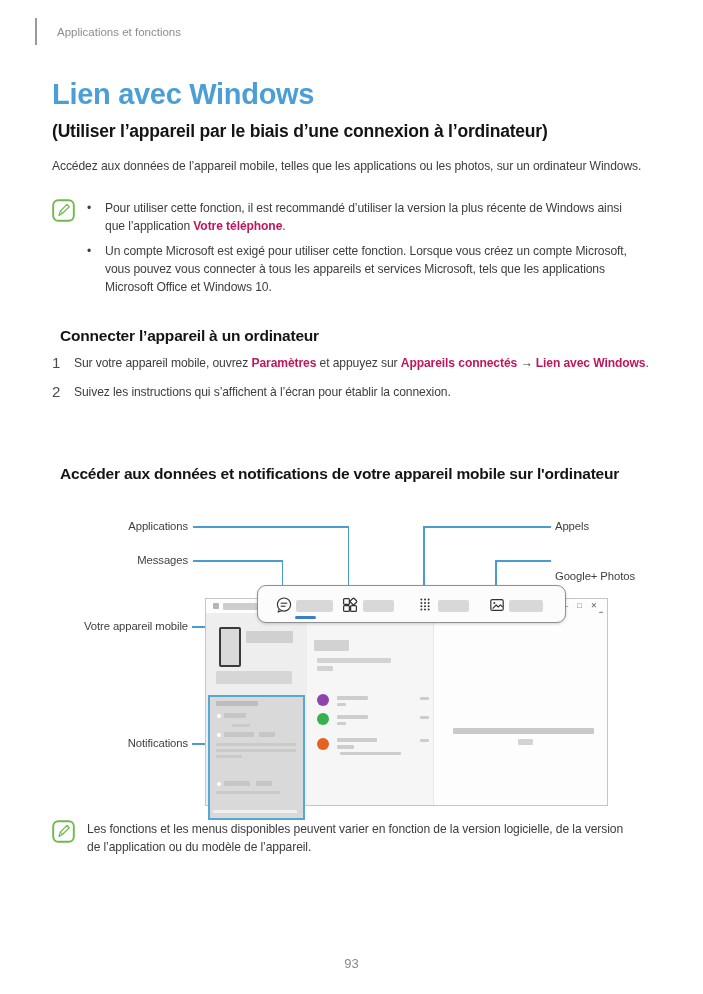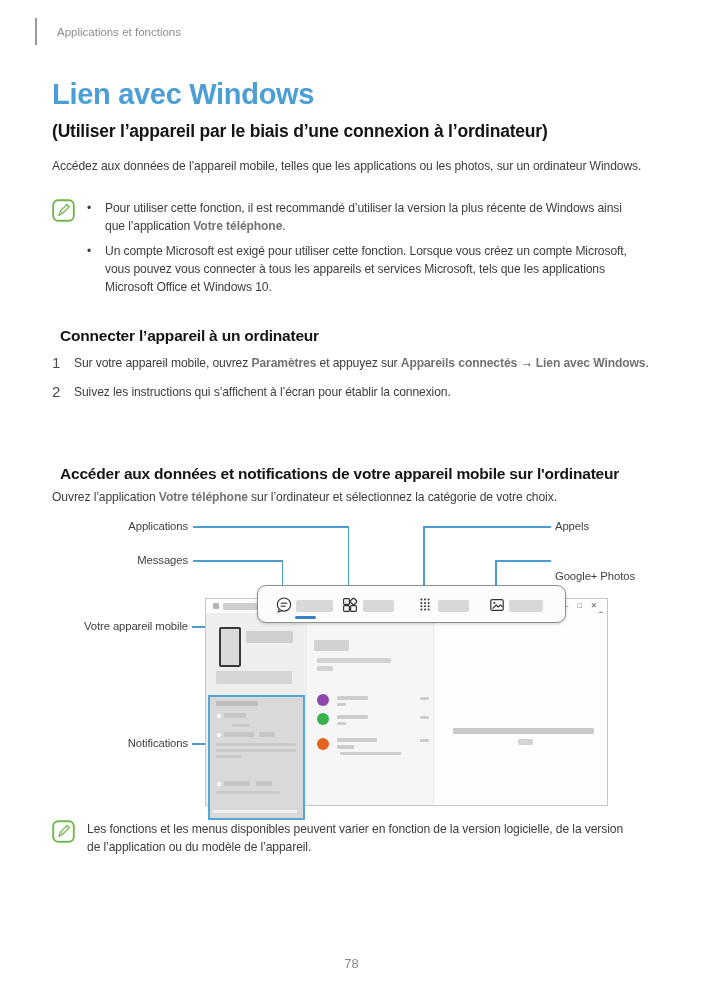--- a/index.html
+++ b/index.html
@@ -9,21 +9,21 @@
   
   .hdr-rule{position:absolute;left:35px;top:18px;width:2px;height:27px;background:#9a9a9a;}
   .hdr{position:absolute;left:57px;top:26px;font-size:11.5px;color:#8d8d8d;}
   
   .title{position:absolute;left:52px;top:78px;margin:0;font-size:29px;font-weight:700;color:#4b9fd6;letter-spacing:-0.3px;}
   .subtitle{position:absolute;left:52px;top:121px;margin:0;font-size:17.5px;font-weight:700;color:#141414;letter-spacing:-0.2px;}
   .h3{position:absolute;left:52px;margin:8px;font-size:15.5px;font-weight:700;color:#141414;letter-spacing:-0.2px;white-space:nowrap;}
   
   .body-txt{font-size:12.1px;line-height:18px;color:#3d3d3d;letter-spacing:-0.1px;}
   .intro{position:absolute;left:52px;top:157px;width:600px;margin:0;}
-  b{color:#737373;}
+  b{color:#be185d;}
   .note{position:absolute;left:52px;display:flex;align-items:flex-start;}
   .note svg{flex:0 0 auto;margin-right:12px;}
   .note-body{display:flex;flex-direction:column;gap:7px;width:545px;}
   .bullet{display:flex;}
   .bdot{width:18px;flex:0 0 18px;color:#3d3d3d;}
   .step{position:absolute;left:52px;display:flex;}
   .stepnum{width:22px;flex:0 0 22px;font-size:15px;color:#4b4b4b;}
   .steptxt{white-space:nowrap;}
   .link{color:#4189c7;cursor:pointer;text-decoration:none;}
   .pagenum{position:absolute;left:0;top:956px;width:703px;text-align:center;font-size:13px;color:#8a8a8a;}
@@ -89,21 +89,20 @@
     <span class="steptxt"><span>Sur votre appareil mobile, ouvrez </span><b>Paramètres</b><span> et appuyez sur </span><b>Appareils connectés</b><span> → </span><b>Lien avec Windows</b><span>.</span></span>
   </div>
 
   <div class="step body-txt" style="top:383px;">
     <span class="stepnum">2</span>
     <span class="steptxt">Suivez les instructions qui s’affichent à l’écran pour établir la connexion.</span>
   </div>
 
 
   <h3 class="h3" style="top:457px;">Accéder aux données et notifications de votre appareil mobile sur l'ordinateur</h3>
-  <p class="body-txt abs" style="left:52px;top:488px;margin:0;white-space:nowrap;"><span>Ouvrez l’application </span><b>Votre téléphone</b><span> sur l’ordinateur et sélectionnez la catégorie de votre choix.</span></p>
 
   <div class="dlabel" style="left:30px;top:520px;width:158px;text-align:right;">Applications</div>
   <div class="dlabel" style="left:30px;top:554px;width:158px;text-align:right;">Messages</div>
   <div class="dlabel" style="left:555px;top:520px;">Appels</div>
   <div class="dlabel" style="left:555px;top:554px;margin-top:16px;">Google+ Photos</div>
   <div class="dlabel" style="left:20px;top:620px;width:168px;text-align:right;">Votre appareil mobile</div>
   <div class="dlabel" style="left:40px;top:737px;width:148px;text-align:right;">Notifications</div>
 
   <div class="dline" style="left:193px;top:526px;width:156px;height:1.6px;"></div>
   <div class="dline" style="left:347.5px;top:526px;width:1.6px;height:60px;"></div>
@@ -225,14 +224,14 @@
 
   <div class="note body-txt" style="top:820px;">
     <svg width="23" height="23" viewBox="0 0 23 23">
       <rect x="1.2" y="1.2" width="20.6" height="20.6" rx="5" fill="#ffffff" stroke="#71b84c" stroke-width="1.9"></rect>
       <path d="M7 16.5 L8.4 12 L15 5.4 L17.3 7.7 L10.6 14.3 Z" fill="none" stroke="#71b84c" stroke-width="1.2" stroke-linejoin="round"></path>
       <path d="M8.4 12 L10.6 14.3" fill="none" stroke="#71b84c" stroke-width="1"></path>
     </svg>
     <div style="width:545px;">Les fonctions et les menus disponibles peuvent varier en fonction de la version logicielle, de la version de l’application ou du modèle de l’appareil.</div>
   </div>
 
-  <div class="pagenum">78</div>
+  <div class="pagenum">93</div>
 </div>
 
 </body></html>

